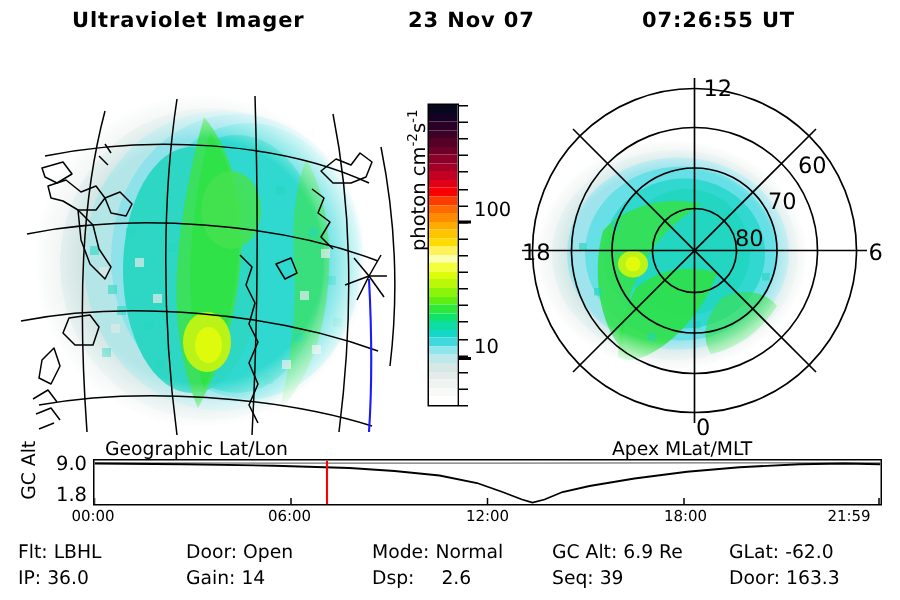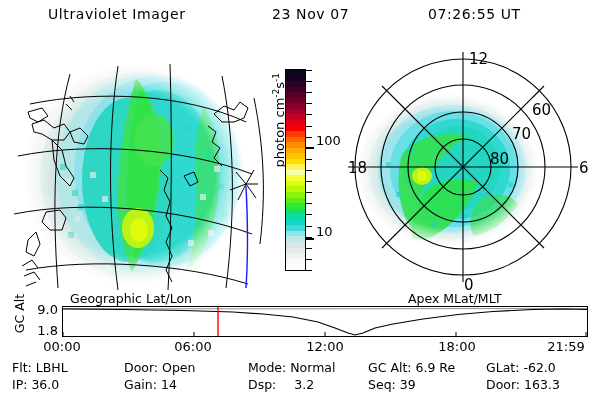--- a/index.html
+++ b/index.html
@@ -28,20 +28,21 @@
   #header {
     left: 0; top: 6px;
     width: 600px; height: 26px;
   }
   #header .htxt {
     position: absolute;
     font-size: 14px;
     letter-spacing: 0.6px;
     white-space: nowrap;
     font-family: "DejaVu Sans", sans-serif;
+    font-weight: bold;
   }
   #hdr-title { left: 48px;  top: 0; }
   #hdr-date  { left: 272px; top: 0; }
   #hdr-time  { left: 428px; top: 0; }
 
   
   #geo-panel {
     left: 8px; top: 44px;
     width: 256px; height: 246px;
   }
@@ -134,21 +135,21 @@
     font-size: 13px;
     text-align: right;
     width: 32px;
     white-space: nowrap;
   }
   #alt-hi { top: 10px; }
   #alt-lo { top: 31px; }
   .time-lab {
     position: absolute;
     top: 47px;
-    font-size: 13px;
+    font-size: 10px;
     white-space: nowrap;
     transform: translateX(-50%);
   }
 
   
   #status {
     left: 0; top: 360px;
     width: 504px; height: 38px;
   }
   .stat {
@@ -471,21 +472,21 @@
       <span class="k">Gain:</span>
       <span class="v">14</span>
     </div>
 
     <div class="stat row1 col3">
       <span class="k">Mode:</span>
       <span class="v">Normal</span>
     </div>
     <div class="stat row2 col3">
       <span class="k">Dsp:</span>
-      <span class="v" style="margin-left:14px">3.2</span>
+      <span class="v" style="margin-left:14px">2.6</span>
     </div>
 
     <div class="stat row1 col4">
       <span class="k">GC Alt:</span>
       <span class="v">6.9 Re</span>
     </div>
     <div class="stat row2 col4">
       <span class="k">Seq:</span>
       <span class="v">39</span>
     </div>

